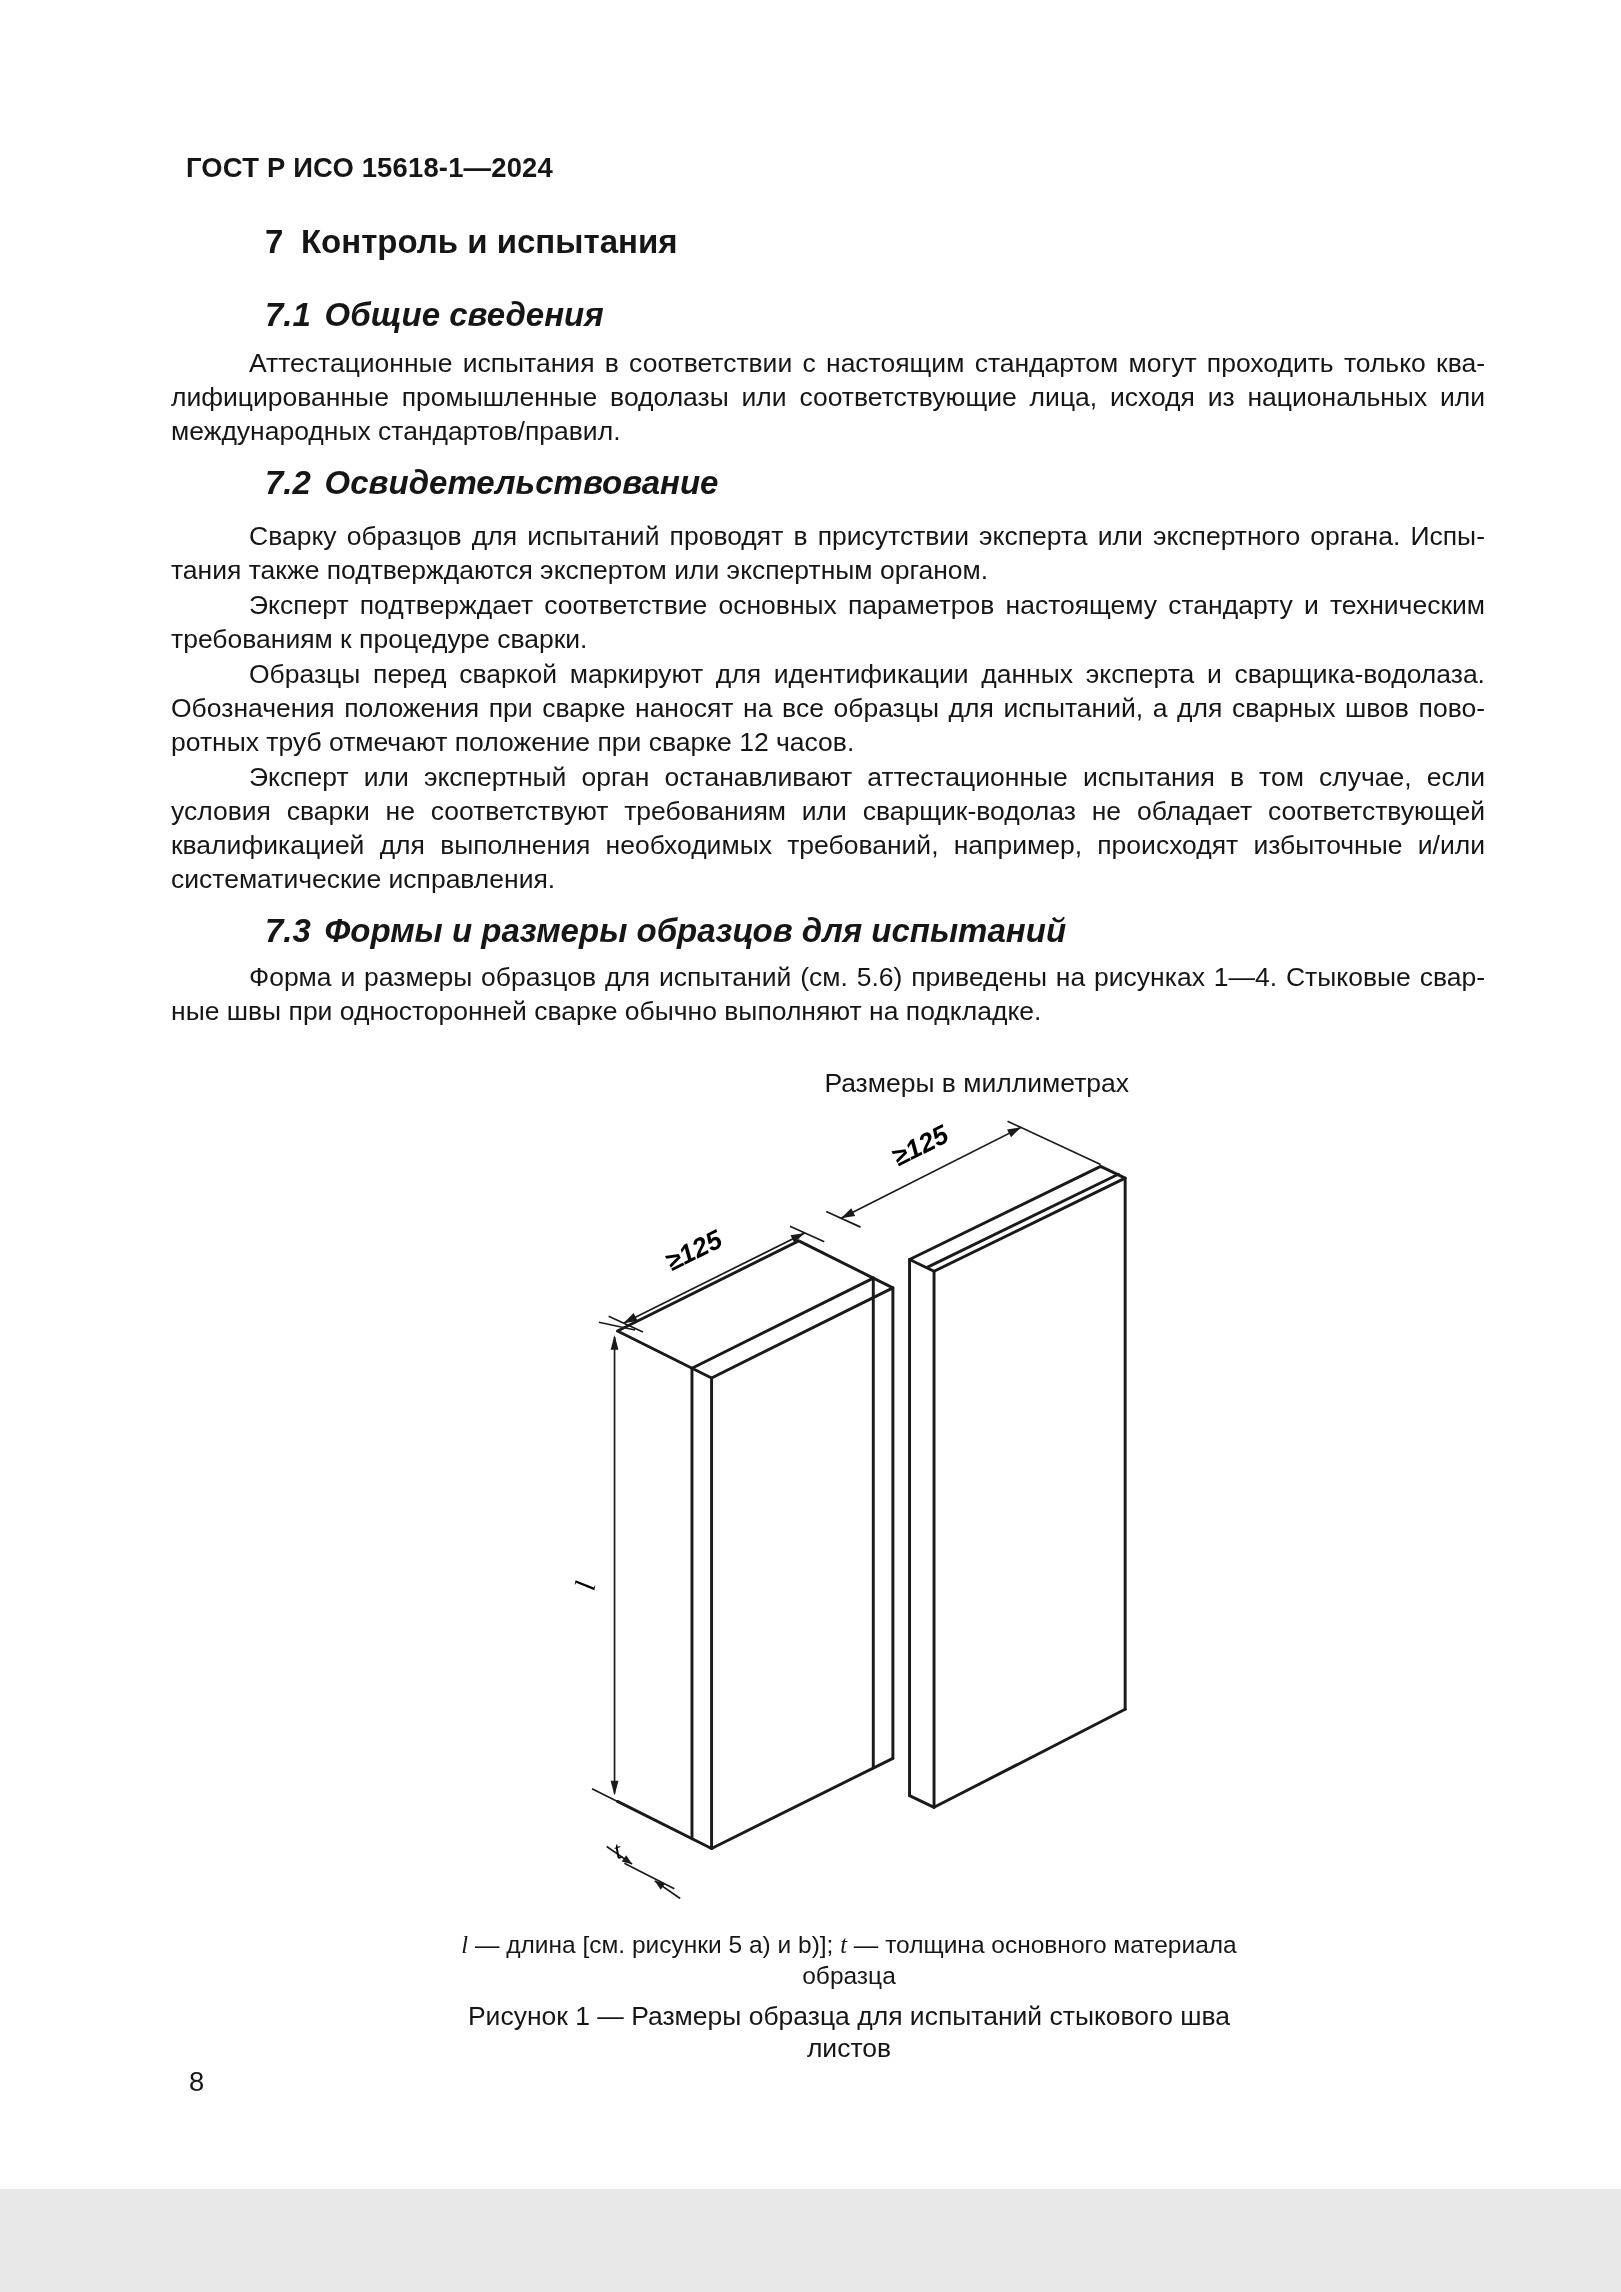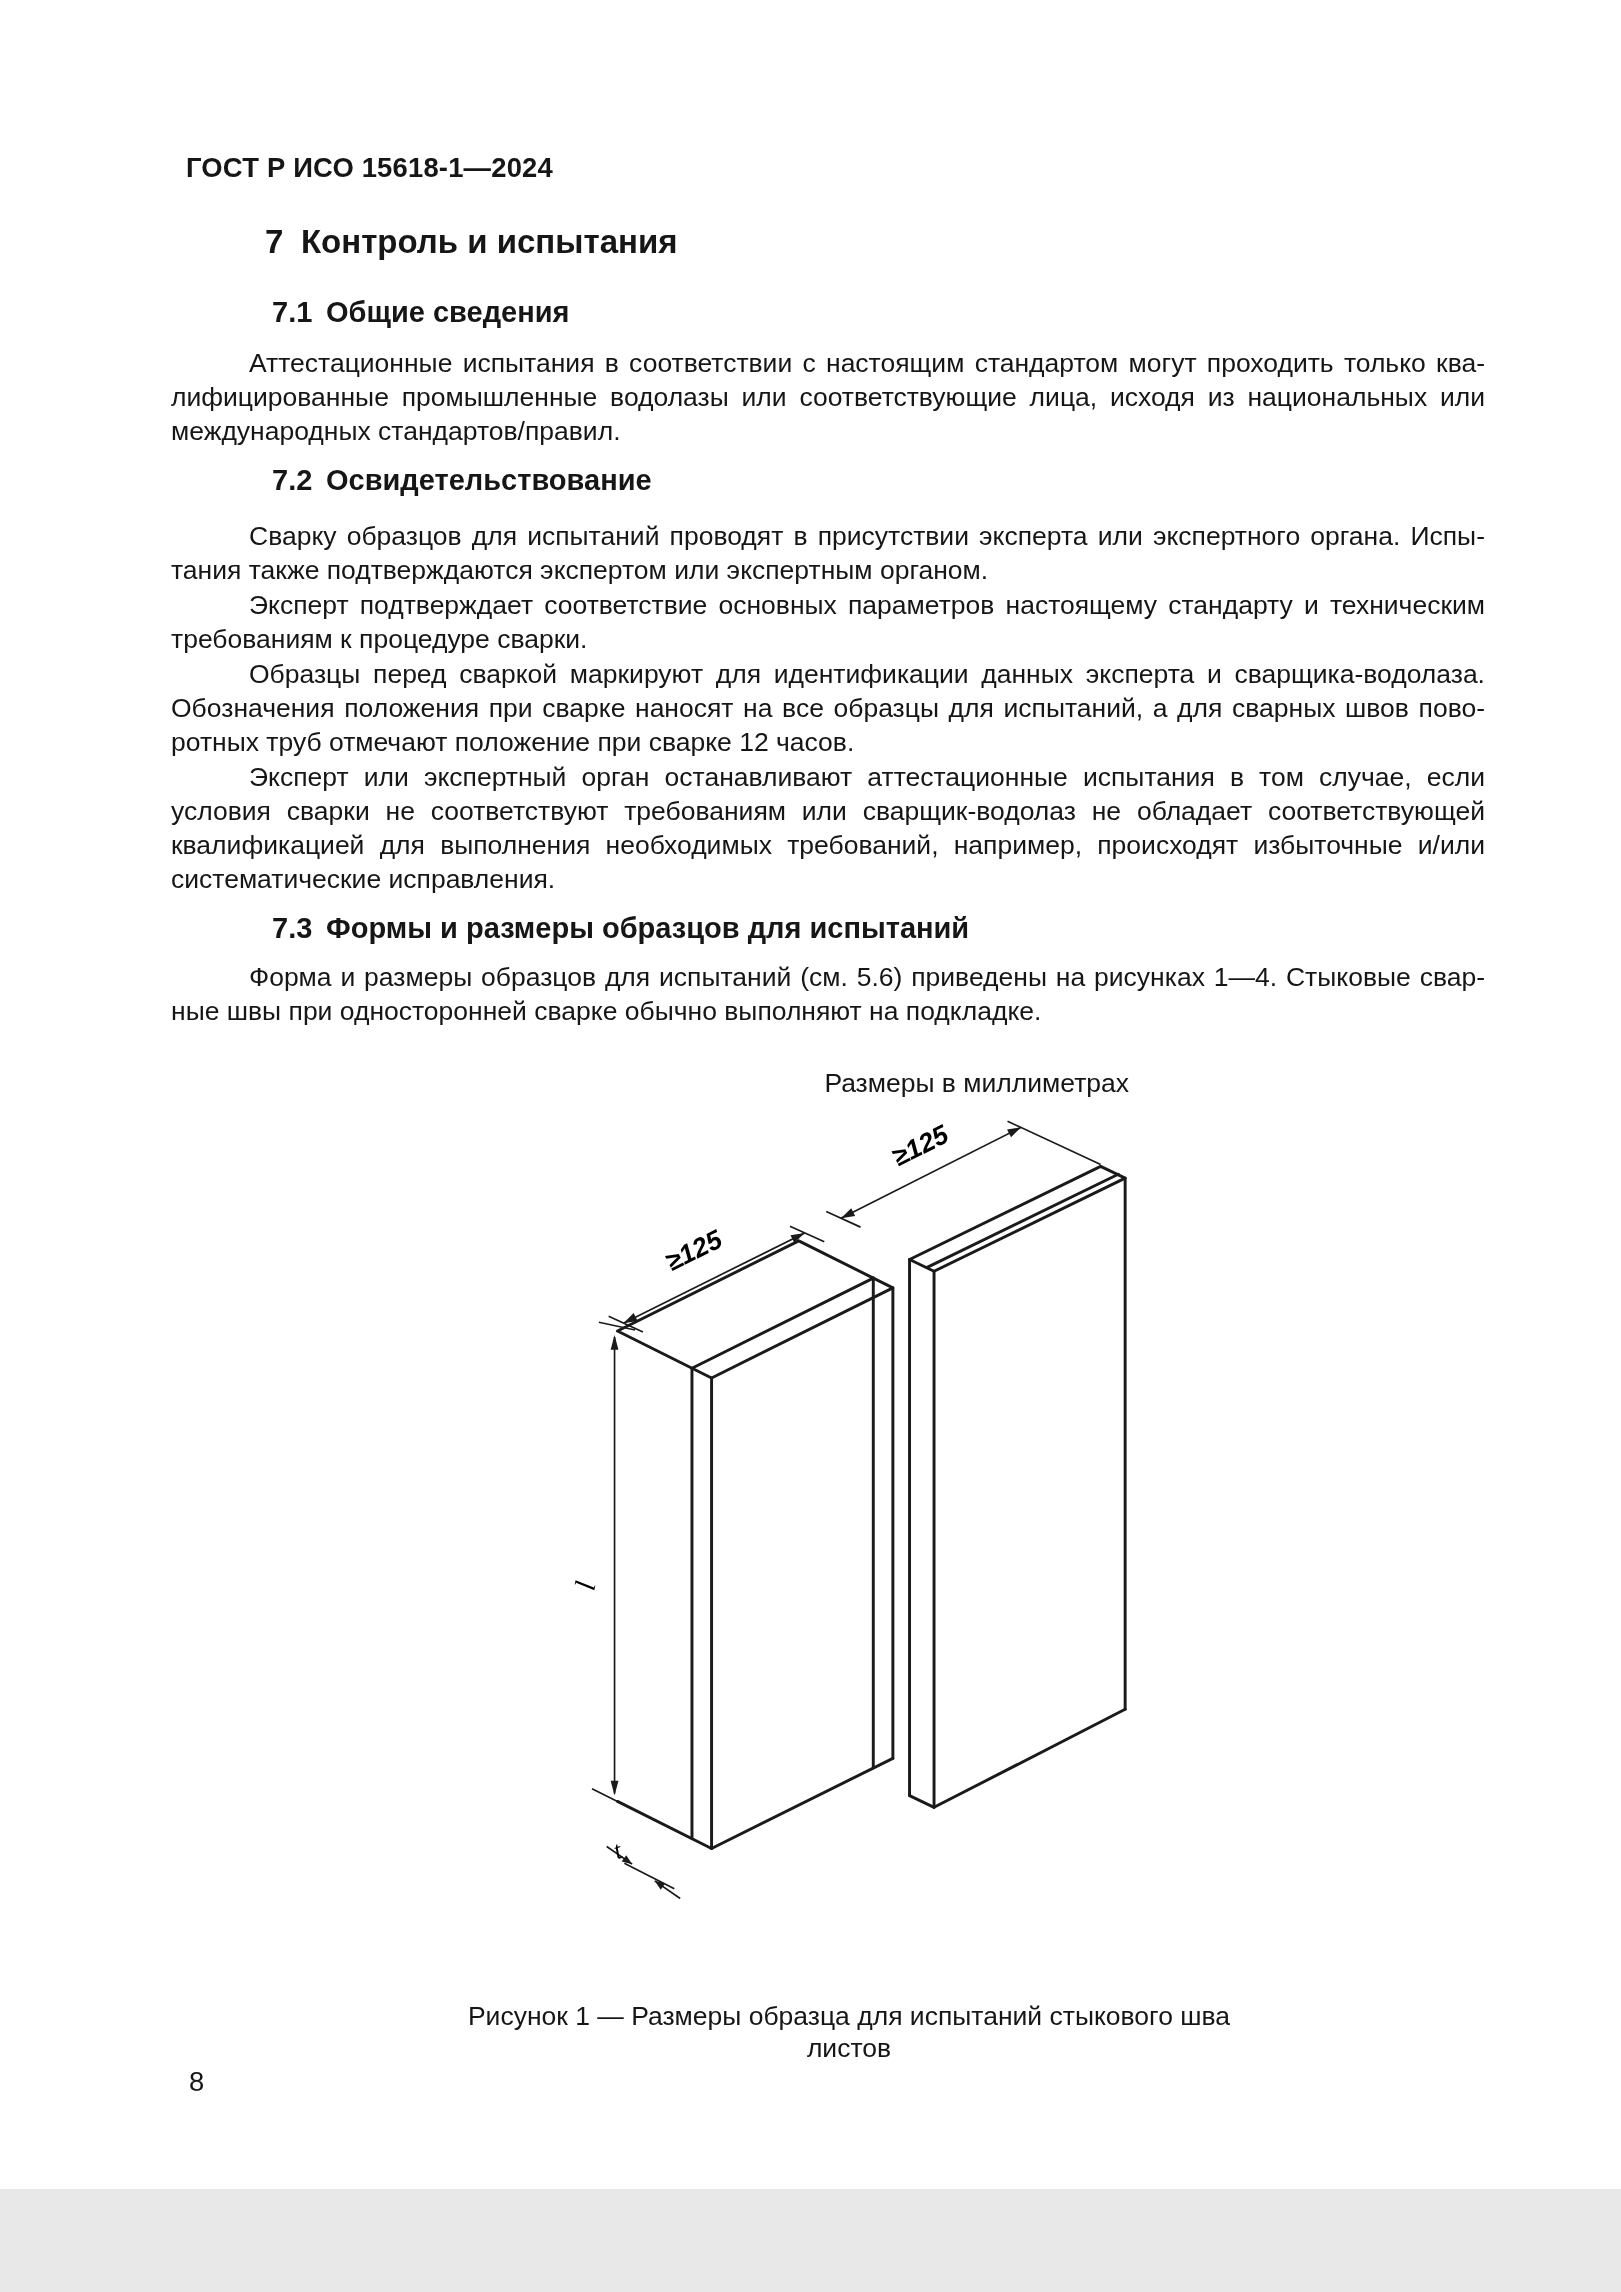--- a/index.html
+++ b/index.html
@@ -4,21 +4,21 @@
 <style>
   html,body { margin:0; padding:0; background:#e8e8e8; }
   .page {
     position:relative; width:1621px; height:2189px; background:#ffffff;
     font-family:"Liberation Sans", sans-serif; color:#161616; overflow:hidden;
     margin:0 auto;
   }
   .abs { position:absolute; }
   .doc-header { left:186px; top:152px; font-size:27.4px; font-weight:bold; letter-spacing:0.2px; }
   .h1 { left:265px; top:223px; font-size:33px; font-weight:bold;text-align:center; }
-  .h2 { left:272px; font-size:29px; font-weight:bold; }
+  .h2 { left:265px; font-size:33px; font-weight:bold;font-style:italic; }
   .h-num { display:inline-block; margin-right:17.6px; }
   .h2 .h-num { margin-right:13.7px; }
   .para {
     left:171px; width:1314px; font-size:26.5px; line-height:34px;
     text-align:justify; text-indent:78px; hyphens:manual;
   }
   .units-note { left:541px; top:1068px; width:588px; text-align:right; font-size:26.5px; }
   .fig-note { left:359px; top:1929px; width:980px; text-align:center; font-size:24.5px; line-height:31px; }
   .fig-note .sym { font-family:"Liberation Serif", serif; font-style:italic; }
   .fig-caption { left:359px; top:2000px; width:980px; text-align:center; font-size:26.5px; line-height:32px; }
@@ -118,20 +118,25 @@
     <g>
       <line class="thin" x1="637" y1="1901" x2="688" y2="1927"></line>
       <line class="thin" x1="619" y1="1884" x2="645" y2="1902"></line>
       <polygon class="ah" points="645,1902 634.3,1899.4 638.9,1892.8"></polygon>
       <line class="thin" x1="694" y1="1937" x2="668" y2="1919"></line>
       <polygon class="ah" points="668,1919 678.7,1921.6 674.1,1928.2"></polygon>
       <text class="symlabel" font-size="26" text-anchor="middle" transform="translate(633,1896) rotate(-20)">t</text>
     </g>
   </svg>
 
+  <div class="abs fig-note">
+    <span class="sym">l</span><span> — длина [см. рисунки 5 a) и b)]; </span><span class="sym">t</span><span> — толщина основного материала</span>
+    <br>
+    <span>образца</span>
+  </div>
 
   <div class="abs fig-caption">
     <span>Рисунок 1 — Размеры образца для испытаний стыкового шва</span><br>
     <span>листов</span>
   </div>
 
   <div class="abs page-num">8</div>
 
 </div>
 

